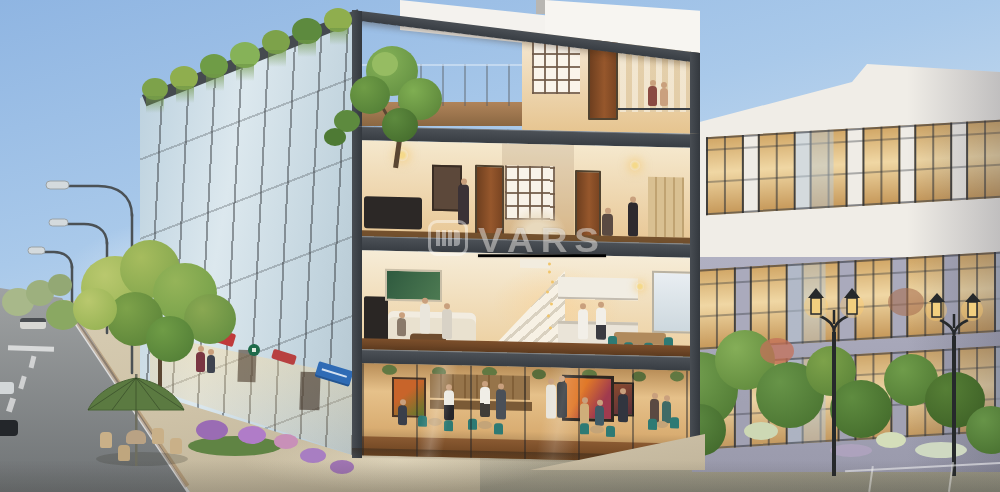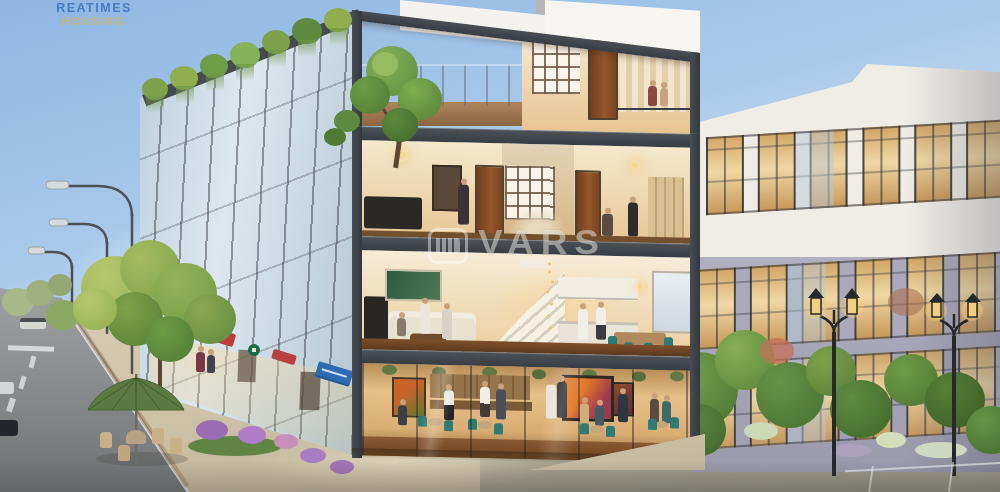--- a/index.html
+++ b/index.html
@@ -21,21 +21,21 @@
                      repeating-linear-gradient(90deg,rgba(100,78,60,.85) 0 2px,transparent 2px 12px);}
   .winrow{position:absolute;border-top:2px solid rgba(42,46,52,.55);border-bottom:2px solid rgba(42,46,52,.55);
     background-image:
       repeating-linear-gradient(90deg,transparent 0 90px,rgba(185,200,212,.5) 90px 128px,transparent 128px 208px),
       repeating-linear-gradient(0deg,transparent 0 30px,rgba(42,46,52,.35) 30px 32px),
       repeating-linear-gradient(90deg,rgba(42,46,52,.85) 0 2px,transparent 2px 18px,rgba(42,46,52,.55) 18px 20px,transparent 20px 36px,rgba(42,46,52,.85) 36px 38px,transparent 38px 52px),
       repeating-linear-gradient(90deg,transparent 0 38px,var(--wall) 38px 52px),
       linear-gradient(180deg,#d2a868,#f0d7a4 45%,#c79a5c);}
   .vine{position:absolute;width:18px;height:17px;opacity:.75;
         background:linear-gradient(180deg,rgba(110,150,70,.9),rgba(110,150,70,0));}
-  #wm{display:flex;align-items:flex-end;gap:10px;}
+  #wm{display:flex;align-items:flex-start;gap:10px;text-decoration:underline;}
   #wm-text{font-size:37px;font-weight:700;letter-spacing:7px;color:rgba(255,255,255,.44);
            transform:scaleY(.95);text-shadow:0 0 2px rgba(90,75,60,.25);}
   .wm-bar{position:absolute;top:7px;bottom:7px;width:3.5px;background:rgba(255,255,255,.44);}
   #logo{line-height:1.1;text-align:center;width:112px;}
   #logo-l1{font-size:12.5px;font-weight:700;letter-spacing:1.5px;color:#4a7cc2;}
   #logo-l2{font-size:10px;font-weight:700;letter-spacing:2.5px;color:#d4b94e;opacity:.85;}
 </style>
 </head>
 <body>
 
@@ -333,18 +333,14 @@
   <div id="wm" class="abs" style="left:428px;top:220px;height:44px;">
     <div style="position:relative;width:40px;height:36px;border:3.5px solid rgba(255,255,255,.44);border-radius:9px;box-sizing:border-box;">
       <div class="wm-bar" style="left:5px;"></div>
       <div class="wm-bar" style="left:11px;"></div>
       <div class="wm-bar" style="left:17px;"></div>
       <div class="wm-bar" style="left:23px;width:6px;border-radius:0 4px 4px 0;"></div>
     </div>
     <div id="wm-text">VARS</div>
   </div>
 
-  <div id="logo" class="abs" style="left:38px;top:2px;">
-    <div id="logo-l1">REATIMES</div>
-    <div id="logo-l2">HOUSING</div>
-  </div>
 
 </div>
 
 </body></html>

